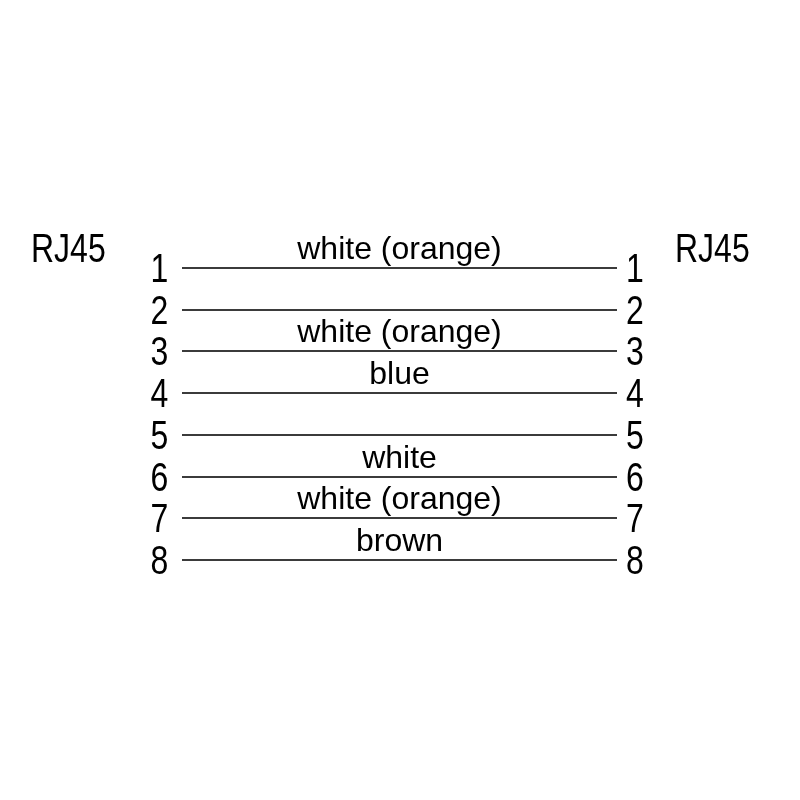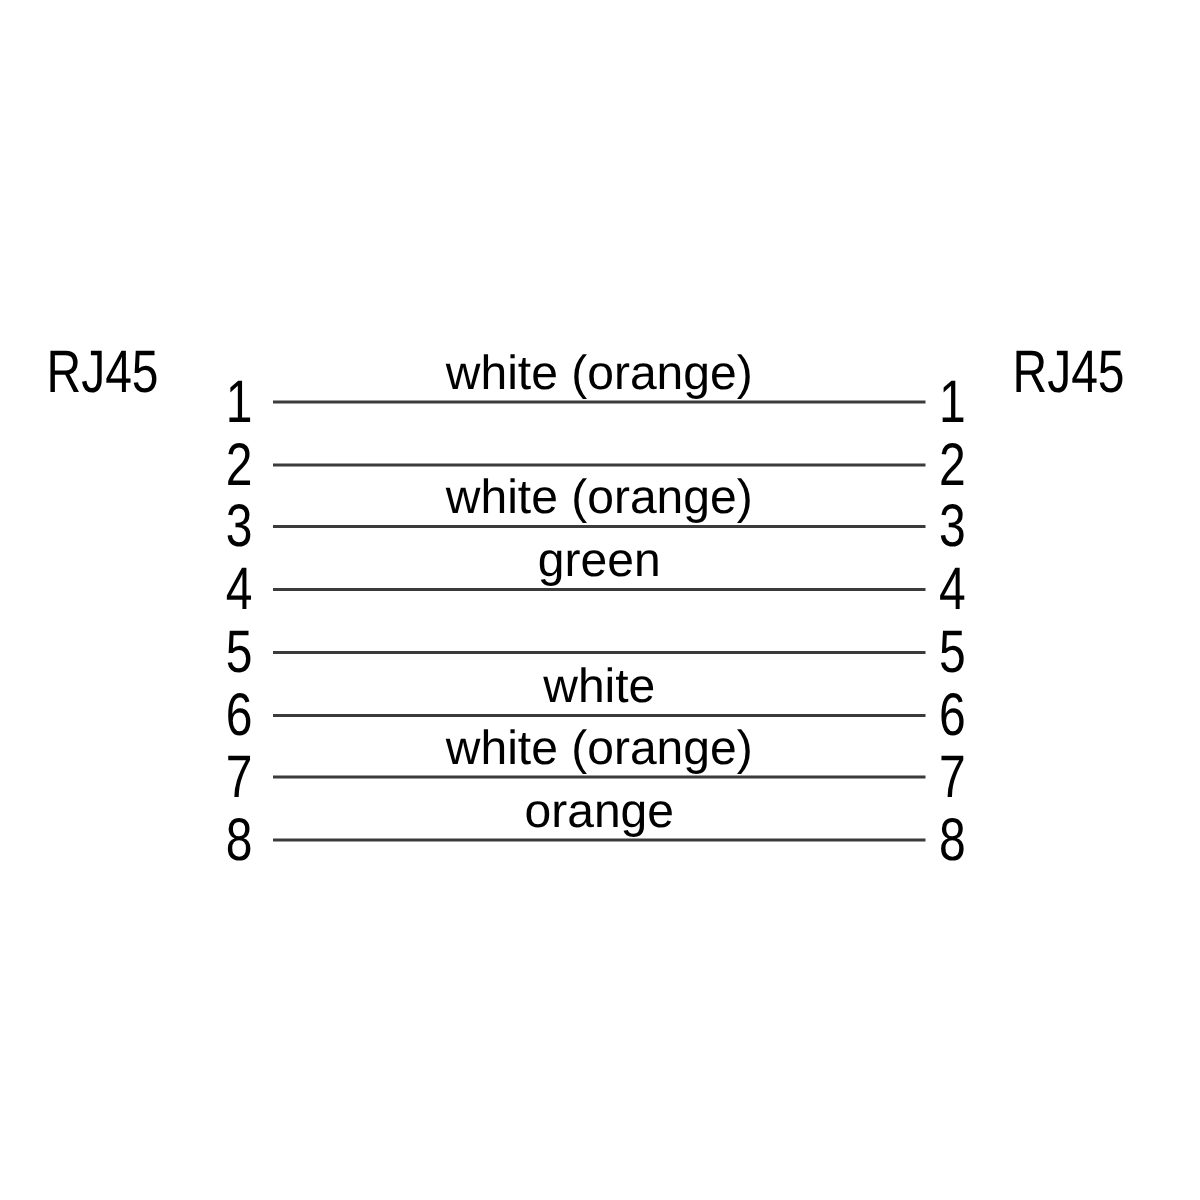--- a/index.html
+++ b/index.html
@@ -97,21 +97,21 @@
     <div class="pin-num pin-right">2</div>
   </div>
       <div class="wire-row" style="top: 331.4px;">
     <div class="pin-num pin-left">3</div>
     <div class="wire-label">white (orange)</div>
     <div class="wire-line"></div>
     <div class="pin-num pin-right">3</div>
   </div>
       <div class="wire-row" style="top: 373.1px;">
     <div class="pin-num pin-left">4</div>
-    <div class="wire-label">green</div>
+    <div class="wire-label">blue</div>
     <div class="wire-line"></div>
     <div class="pin-num pin-right">4</div>
   </div>
       <div class="wire-row" style="top: 414.9px;">
     <div class="pin-num pin-left">5</div>
     <div class="wire-line"></div>
     <div class="pin-num pin-right">5</div>
   </div>
       <div class="wire-row" style="top: 456.6px;">
     <div class="pin-num pin-left">6</div>
@@ -120,18 +120,18 @@
     <div class="pin-num pin-right">6</div>
   </div>
       <div class="wire-row" style="top: 498.3px;">
     <div class="pin-num pin-left">7</div>
     <div class="wire-label">white (orange)</div>
     <div class="wire-line"></div>
     <div class="pin-num pin-right">7</div>
   </div>
       <div class="wire-row" style="top: 540px;">
     <div class="pin-num pin-left">8</div>
-    <div class="wire-label">orange</div>
+    <div class="wire-label">brown</div>
     <div class="wire-line"></div>
     <div class="pin-num pin-right">8</div>
   </div>
     </div>
 </div>
 
 </body></html>

